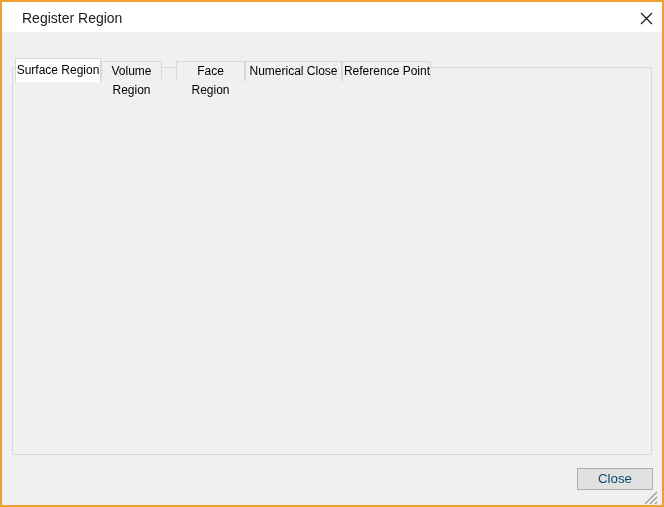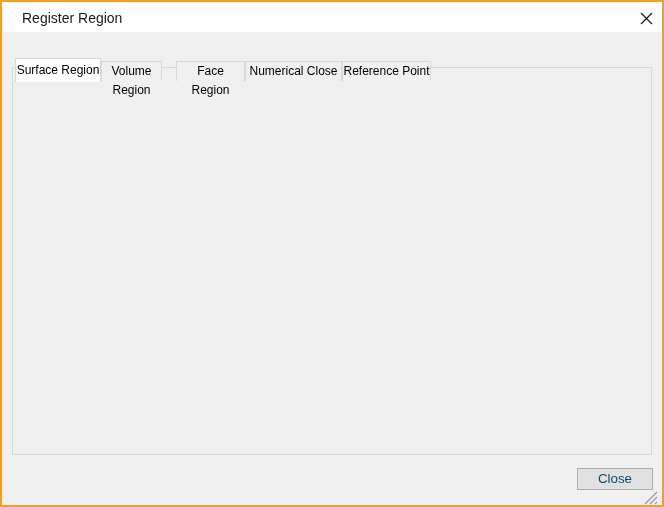--- a/index.html
+++ b/index.html
@@ -70,21 +70,21 @@
       <svg width="13" height="13" viewBox="0 0 13 13">
           <path d="M1 1 L12 12 M12 1 L1 12" stroke="#1a1a1a" stroke-width="1.2"></path>
         </svg>
     </span>
   </div>
 
   <div class="tab active" style="left:15px;width:86px;"><span>Surface Region</span></div>
   <div class="tab" style="left:101px;width:61px;"><span>Volume Region</span></div>
   <div class="tab" style="left:176px;width:69px;"><span>Face Region</span></div>
   <div class="tab" style="left:245px;width:97px;"><span>Numerical Close</span></div>
-  <div class="tab" style="left:342px;width:89px;"><span>Reference Point</span></div>
+  <div class="tab" style="left:342px;width:89px;text-align:right;"><span>Reference Point</span></div>
 
   <div class="page"></div>
 
   <span class="lbl" style="left:28px;top:75px;">Registered region</span>
 
   <div class="reg-list">
     <div class="reg-head">
       <span class="c1">Region Name</span>
       <span class="c2">Number of Faces</span>
       <span class="head-sep" style="left:131px;"></span>

